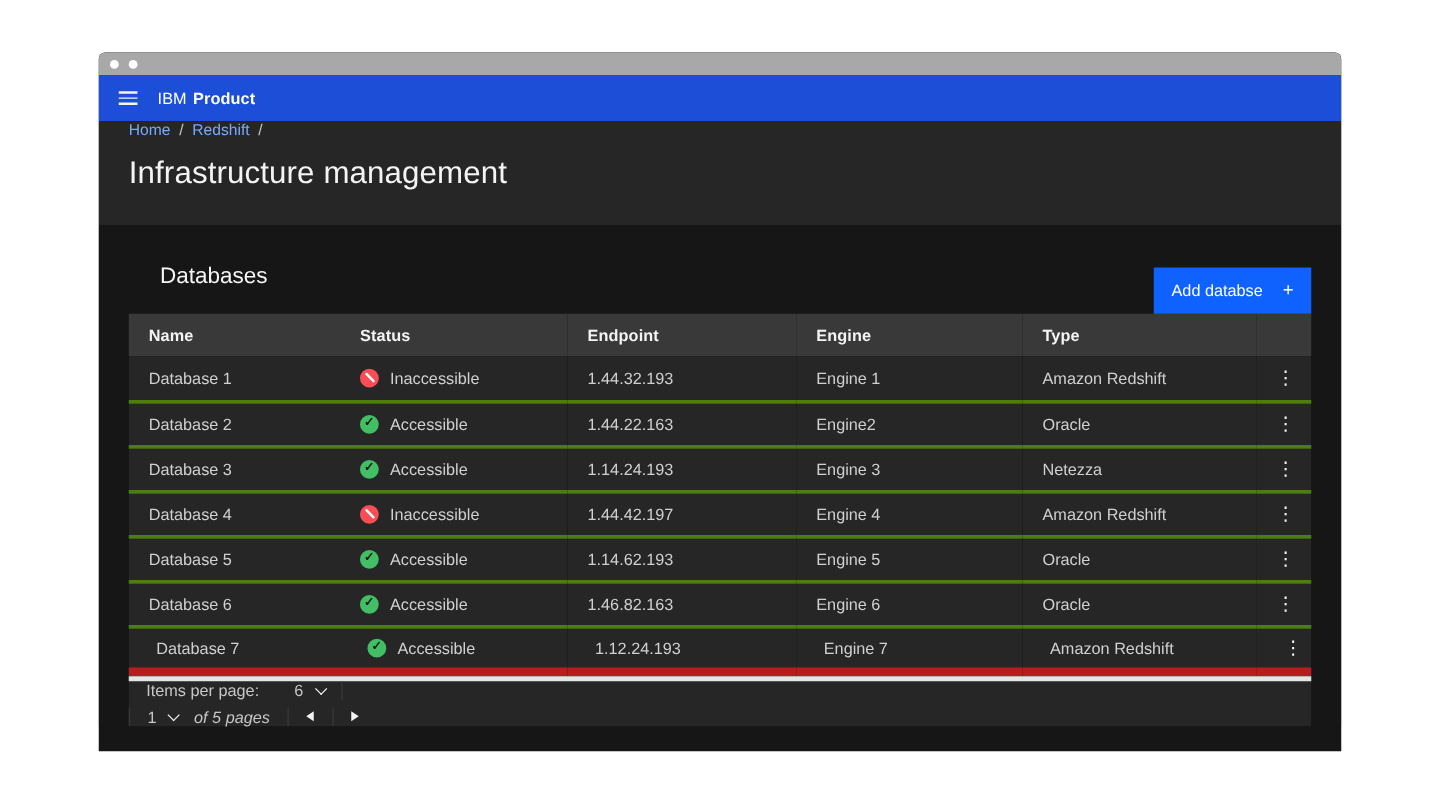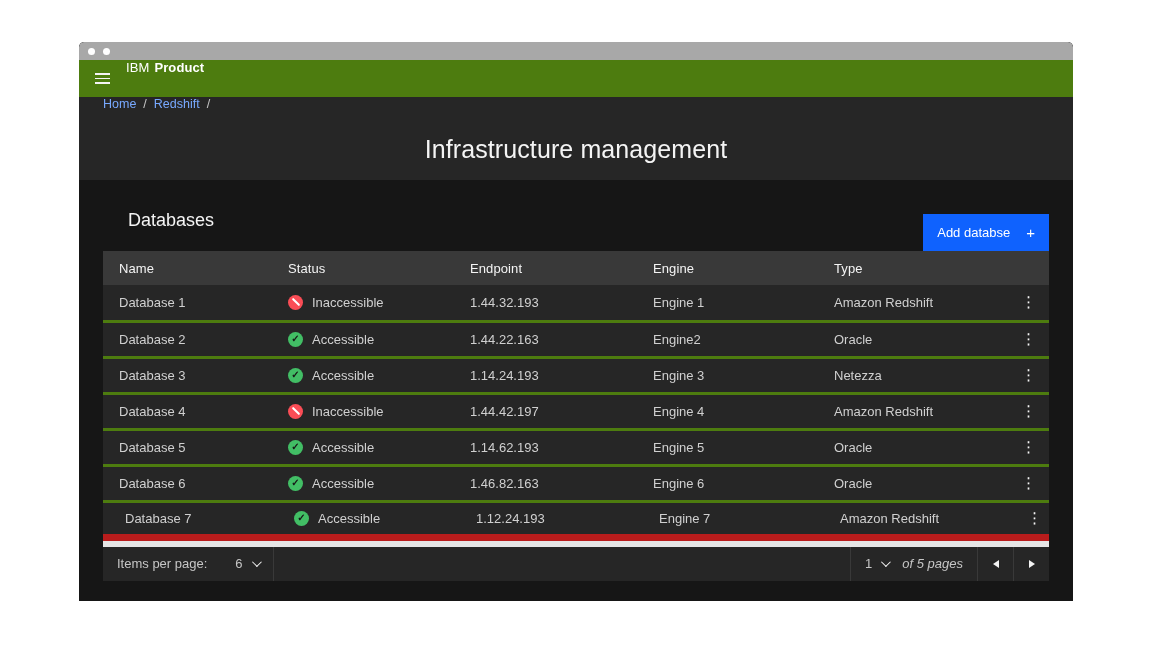--- a/index.html
+++ b/index.html
@@ -5,65 +5,65 @@
   * { margin: 0; padding: 0; box-sizing: border-box; }
   html, body { width: 1152px; height: 648px; background: #ffffff; font-family: "Liberation Sans", sans-serif; }
   .app-window {
     position: absolute; left: 79px; top: 42px; width: 994px; height: 559px;
     background: #161616; overflow: hidden; border-radius: 5px 5px 0 0;
   }
   
   .titlebar { height: 18px; background: #a8a8a8; display: flex; align-items: center; padding: 0 9px; gap: 8px; border-radius: 5px 5px 0 0; }
   .win-dot { width: 7px; height: 7px; border-radius: 50%; background: #ffffff; }
   
-  .ibm-header { height: 37px; background: #4d7c0f; display: flex; }
+  .ibm-header { height: 37px; background: #1d4ed8; display: flex; align-items: center; }
   .hamburger { width: 47px; height: 100%; display: flex; align-items: center; justify-content: center; flex-direction: column; gap: 3px; cursor: pointer; background: none; border: none; }
   .hamburger span { display: block; width: 15px; height: 1.8px; background: #f4f4f4; }
   .brand { color: #ffffff; font-size: 13px; letter-spacing: .1px; }
   .brand .prefix { font-weight: 400; margin-right: 5px; }
   .brand .name { font-weight: 700; }
   
   .hero { height: 83px; background: #262626; padding: 0 24px 0 24px; }
   .breadcrumb { display: flex; align-items: center; gap: 7px; font-size: 12.5px; }
   .breadcrumb a { color: #78a9ff; text-decoration: none; }
   .crumb-sep { color: #c6c6c6; }
-  .page-title { margin-top: 24px; color: #f4f4f4; font-size: 25px; font-weight: 400; letter-spacing: .1px; text-align: center; }
+  .page-title { margin-top: 13px; color: #f4f4f4; font-size: 25px; font-weight: 400; letter-spacing: .1px; }
   
   .content { background: #161616; padding: 0 24px; }
   .table-toolbar { height: 71px; display: flex; align-items: flex-end; justify-content: space-between; padding-bottom: 0; margin-left: 25px; }
   .section-heading { color: #f4f4f4; font-size: 18px; font-weight: 400; padding-bottom: 20px; }
   .btn-primary {
     background: #0f62fe; color: #ffffff; border: none; height: 37px; min-width: 111px;
     display: flex; align-items: center; justify-content: space-between; gap: 16px;
     padding: 0 14px; font-size: 13px; font-family: "Liberation Sans", sans-serif; cursor: pointer;
   }
   .btn-plus { font-size: 15px; font-weight: 400; line-height: 1; }
   
   table { width: 100%; border-collapse: collapse; table-layout: fixed; }
   col.c-name { width: 169px; } col.c-status { width: 182px; } col.c-endpoint { width: 183px; }
   col.c-engine { width: 181px; } col.c-type { width: auto; } col.c-actions { width: 44px; }
   thead th {
-    background: #393939; color: #f4f4f4; font-size: 13px; font-weight: 400; text-align: left;
+    background: #393939; color: #f4f4f4; font-size: 13px; font-weight: 700; text-align: left;
     height: 34px; padding: 0 16px; letter-spacing: .1px;
   }
   tbody td {
     background: #262626; color: #d0d0d0; font-size: 13px; height: 36px; padding: 0 16px;
     border-bottom: 3px solid #4d7c0f; white-space: nowrap; overflow: hidden;
   }
   tbody tr:last-child td { border-bottom: 7px solid #b91c1c; padding-left: 22px; }
   .status-wrap { display: flex; align-items: center; gap: 9px; }
   .status-icon { position: relative; width: 15px; height: 15px; border-radius: 50%; flex: 0 0 15px; display: inline-flex; align-items: center; justify-content: center; }
   .status-icon.accessible { background: #42be65; color: #161616; font-size: 10px; font-weight: 700; line-height: 1; }
   .status-icon.inaccessible { background: #fa4d56; }
   .status-icon.inaccessible .slash { position: absolute; left: 2.5px; top: 6.5px; width: 10px; height: 2px; background: #ffffff; transform: rotate(45deg); border-radius: 1px; }
   .overflow-btn { background: none; border: none; color: #f4f4f4; font-size: 15px; cursor: pointer; width: 100%; text-align: center; line-height: 1; padding: 0; }
   
   .pagination {
-    height: 40px; background: #262626; border-top: 6px solid #e5e5e5;
-    display: flex; align-items: stretch; justify-content: space-between; font-size: 13px; color: #c6c6c6;
+    height: 40px; background: #262626; border-top: 4px solid #e5e5e5;
+    display: flex; align-items: stretch; justify-content: space-between; font-size: 13px; color: #c6c6c6; flex-direction: column;
   }
   .pag-left, .pag-right { display: flex; align-items: stretch; }
   .pag-item { display: flex; align-items: center; padding: 0 14px; }
   .vdiv { width: 1px; background: #393939; }
   .pag-select { background: none; border: none; color: #c6c6c6; font-size: 13px; font-family: "Liberation Sans", sans-serif; display: flex; align-items: center; gap: 9px; cursor: pointer; padding: 0 14px; }
   .chev { width: 7px; height: 7px; border-right: 1.5px solid #f4f4f4; border-bottom: 1.5px solid #f4f4f4; transform: rotate(45deg) translateY(-2px); }
   .pag-arrow { background: none; border: none; border-left: 1px solid #393939; width: 36px; display: flex; align-items: center; justify-content: center; cursor: pointer; }
   .tri-left { width: 0; height: 0; border-top: 4.5px solid transparent; border-bottom: 4.5px solid transparent; border-right: 6px solid #f4f4f4; }
   .tri-right { width: 0; height: 0; border-top: 4.5px solid transparent; border-bottom: 4.5px solid transparent; border-left: 6px solid #f4f4f4; }
 </style>

